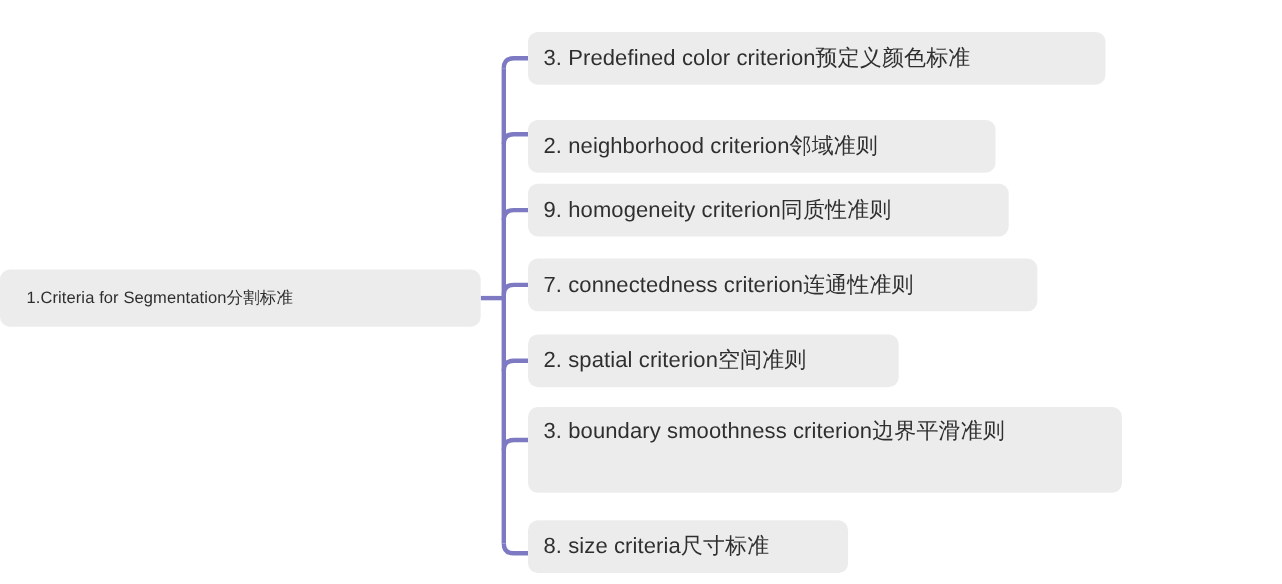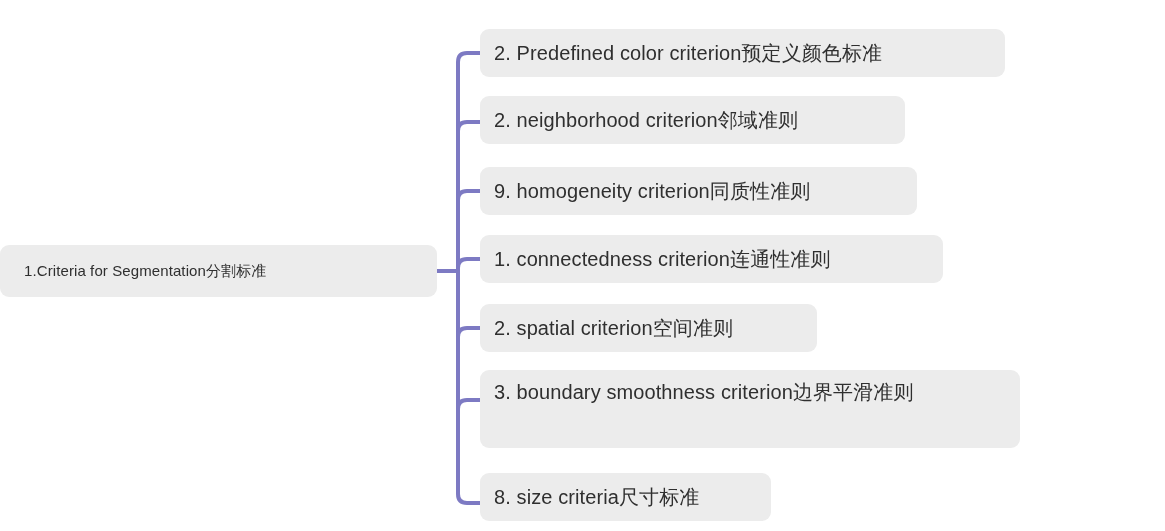--- a/index.html
+++ b/index.html
@@ -58,21 +58,21 @@
     height: 52px;
     font-size: 15px;
     padding-left: 24px;
   }
 
   .node-branch {
     font-size: 20px;
   }
 
   #node-b1 { left: 480px; top: 29px;  width: 525px; height: 48px; }
-  #node-b2 { left: 480px; top: 96px;  width: 425px; height: 48px; }
+  #node-b2 { left: 480px; top: 109px;  width: 425px; height: 48px; }
   #node-b3 { left: 480px; top: 167px; width: 437px; height: 48px; }
   #node-b4 { left: 480px; top: 235px; width: 463px; height: 48px; }
   #node-b5 { left: 480px; top: 304px; width: 337px; height: 48px; }
   #node-b6 { left: 480px; top: 370px; width: 540px; height: 78px; align-items: flex-start; }
   #node-b7 { left: 480px; top: 473px; width: 291px; height: 48px; }
 
 </style>
 </head>
 <body>
 
@@ -93,27 +93,27 @@
       <path d="M 458 268 Q 458 259 467 259 L 480 259"></path>
       <path d="M 458 337 Q 458 328 467 328 L 480 328"></path>
       <path d="M 458 409 Q 458 400 467 400 L 480 400"></path>
       <path d="M 458 494 Q 458 503 467 503 L 480 503"></path>
 
     </g>
   </svg>
 
   <div class="node node-root">1.Criteria for Segmentation分割标准</div>
 
-  <div class="node node-branch" id="node-b1">2. Predefined color criterion预定义颜色标准</div>
+  <div class="node node-branch" id="node-b1">3. Predefined color criterion预定义颜色标准</div>
 
   <div class="node node-branch" id="node-b2">2. neighborhood criterion邻域准则</div>
 
   <div class="node node-branch" id="node-b3">9. homogeneity criterion同质性准则</div>
 
-  <div class="node node-branch" id="node-b4">1. connectedness criterion连通性准则</div>
+  <div class="node node-branch" id="node-b4">7. connectedness criterion连通性准则</div>
 
   <div class="node node-branch" id="node-b5">2. spatial criterion空间准则</div>
 
   <div class="node node-branch" id="node-b6">3. boundary smoothness criterion边界平滑准则</div>
 
   <div class="node node-branch" id="node-b7">8. size criteria尺寸标准</div>
 
 </div>
 
 </body></html>

